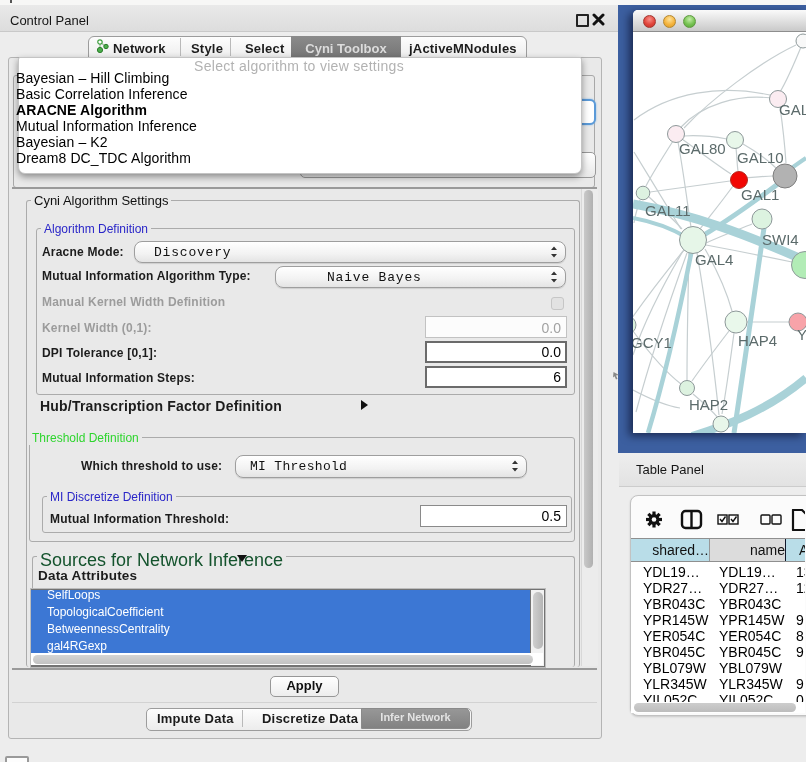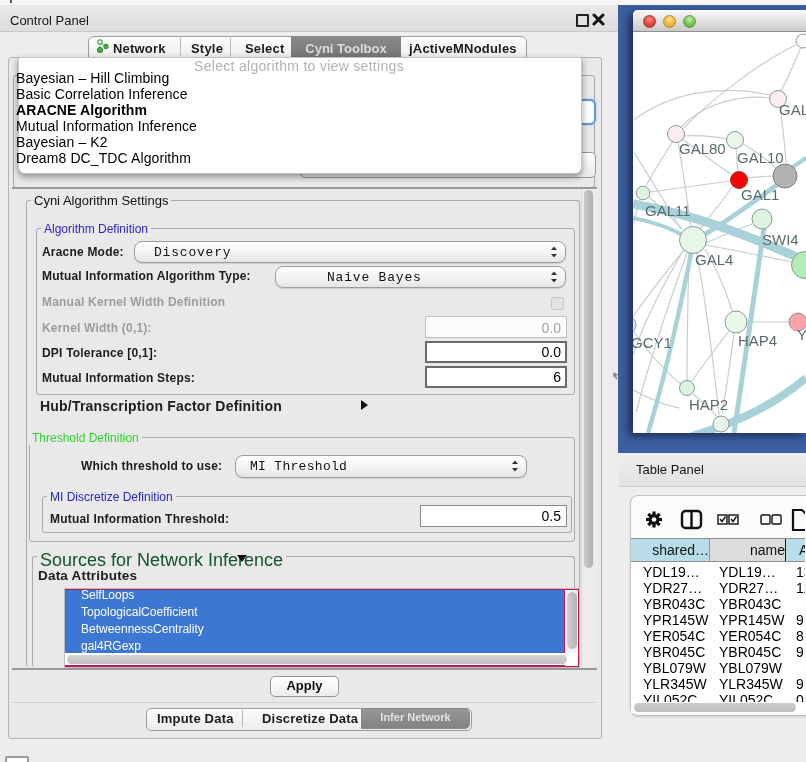--- a/index.html
+++ b/index.html
@@ -112,21 +112,21 @@
 <div class="tfield" style="left:420px;top:505px;width:147px;height:22px;border:1px solid #8a8a8a;color:#000;line-height:20px;padding-right:5px;box-sizing:border-box;">0.5</div>
 
 <div class="gbox" style="left:32px;top:556px;width:541px;height:110px;border-bottom:none;"></div>
 <div class="gtitle" style="left:37px;top:550px;color:#14532d;font-size:18px;">Sources for Network Inference</div>
 <svg class="abs" style="left:236px;top:553px;" width="12" height="10" viewBox="0 0 12 10">
     <path d="M1,2 L11,2 L6,9 Z" fill="#111"></path>
   </svg>
 
 <div class="abs lbl" style="left:38px;top:568px;font-size:13.5px;">Data Attributes</div>
 
-<div class="abs" style="left:64px;top:588px;width:514px;height:78px;background:#be185d;border:1px solid #bdbdbd;overflow:hidden;">
+<div class="abs" style="left:30px;top:588px;width:514px;height:78px;background:#737373;border:1px solid #bdbdbd;overflow:hidden;">
   <div style="position:absolute;left:0;top:1px;width:499px;height:63px;background:#3c77d4;"></div>
   <div style="position:absolute;left:16px;top:-2px;font-size:12px;color:#fff;line-height:17px;white-space:nowrap;">SelfLoops<br>TopologicalCoefficient<br>BetweennessCentrality<br>gal4RGexp</div>
   <div style="position:absolute;right:1px;top:1px;width:13px;height:76px;background:#f2f2f2;"></div>
   <div style="position:absolute;right:2.5px;top:3px;width:10px;height:57px;background:linear-gradient(90deg,#cfcfcf,#b5b5b5);border-radius:5px;"></div>
   <div style="position:absolute;left:0;top:64px;width:512px;height:12px;background:#fff;"></div>
   <div style="position:absolute;left:2px;top:66px;width:500px;height:9px;background:linear-gradient(#d4d4d4,#c2c2c2);border-radius:5px;"></div>
 </div>
 
 <div class="abs" style="left:270px;top:676px;width:67px;height:19px;background:linear-gradient(#ffffff,#ededed);border:1px solid #979797;border-radius:5px;text-align:center;font-size:13px;font-weight:bold;color:#111;line-height:18px;">Apply</div>
 

